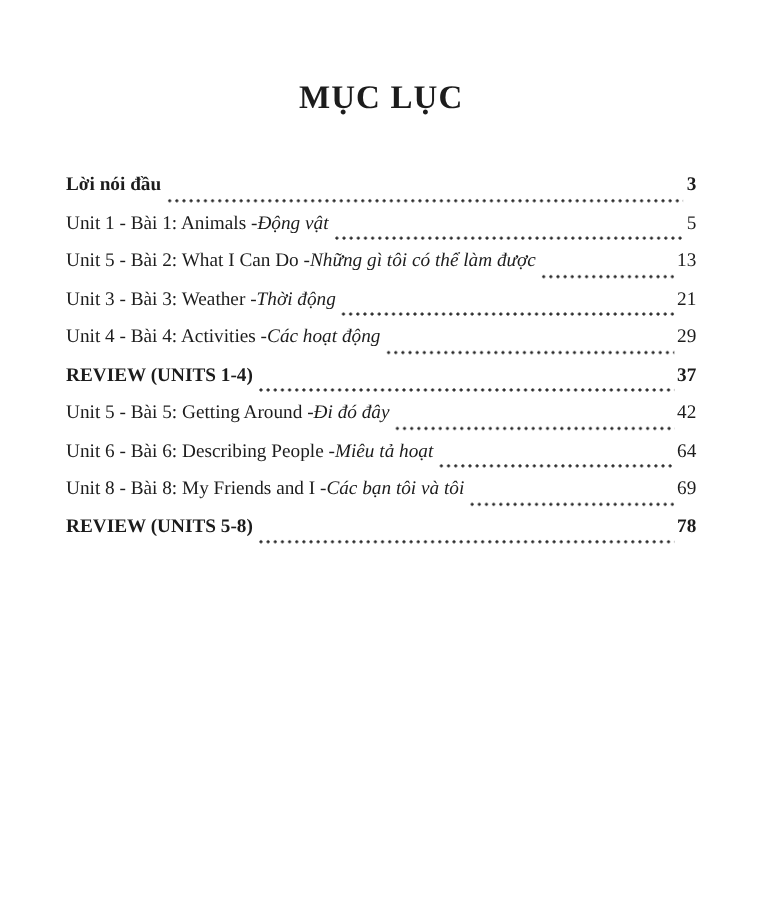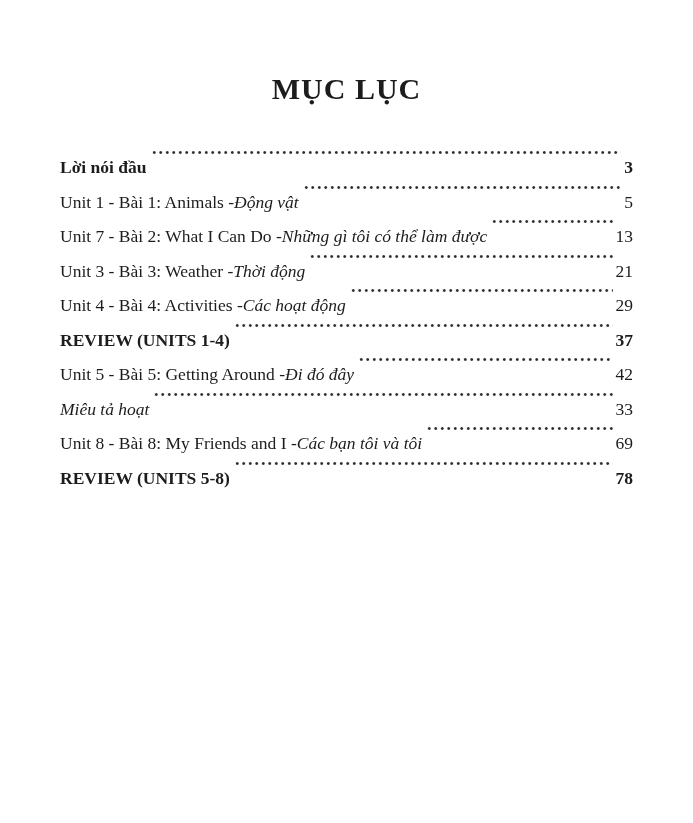--- a/index.html
+++ b/index.html
@@ -25,21 +25,21 @@
     text-align: center;
     font-size: 30px;
     font-weight: 700;
     letter-spacing: 1px;
   }
   .toc {
     display: block;
   }
   .toc-row {
     display: flex;
-    align-items: flex-start;
+    align-items: flex-end;
     font-size: 17.5px;
     line-height: 34.5px;
     white-space: nowrap;
   }
   .toc-row.bold .t,
   .toc-row.bold .page-num {
     font-weight: 700;
   }
   .toc-row.gap {
     margin-top: 0;
@@ -81,21 +81,21 @@
     </div>
 
     <div class="toc-row">
       <span class="t">Unit 1 - Bài 1: Animals - </span>
         <span class="t italic">Động vật</span>
       <span class="leader"></span>
       <span class="page-num">5</span>
     </div>
 
     <div class="toc-row">
-      <span class="t">Unit 7 - Bài 2: What I Can Do - </span>
+      <span class="t">Unit 5 - Bài 2: What I Can Do - </span>
         <span class="t italic">Những gì tôi có thể làm được</span>
       <span class="leader"></span>
       <span class="page-num">13</span>
     </div>
 
     <div class="toc-row">
       <span class="t">Unit 3 - Bài 3: Weather - </span>
         <span class="t italic">Thời động</span>
       <span class="leader"></span>
       <span class="page-num">21</span>
@@ -116,23 +116,24 @@
     </div>
 
     <div class="toc-row gap">
       <span class="t">Unit 5 - Bài 5: Getting Around - </span>
         <span class="t italic">Đi đó đây</span>
       <span class="leader"></span>
       <span class="page-num">42</span>
     </div>
 
     <div class="toc-row">
+      <span class="t">Unit 6 - Bài 6: Describing People - </span>
         <span class="t italic">Miêu tả hoạt</span>
       <span class="leader"></span>
-      <span class="page-num">33</span>
+      <span class="page-num">64</span>
     </div>
 
 
     <div class="toc-row">
       <span class="t">Unit 8 - Bài 8: My Friends and I - </span>
         <span class="t italic">Các bạn tôi và tôi</span>
       <span class="leader"></span>
       <span class="page-num">69</span>
     </div>
 

